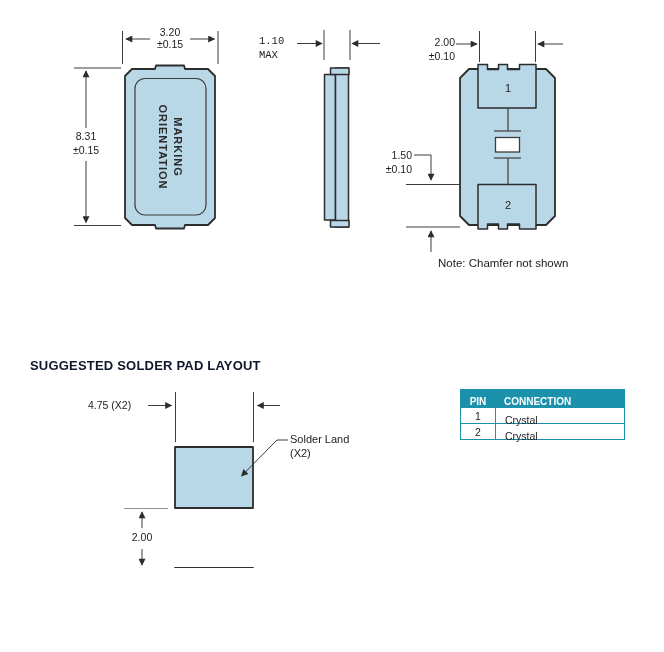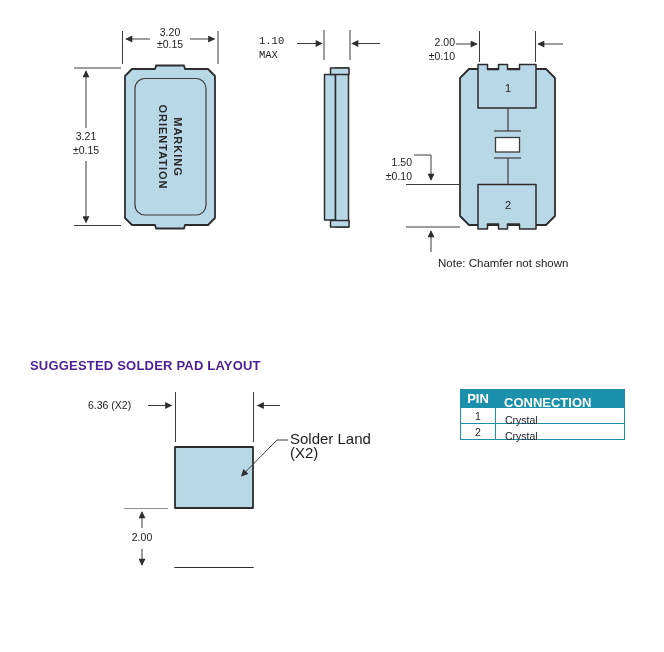--- a/index.html
+++ b/index.html
@@ -8,29 +8,29 @@
   svg{position:absolute;left:0;top:0;}
   .ln{stroke:#3c3c3c;stroke-width:1;fill:none;}
   .lng{stroke:#909090;stroke-width:1.1;fill:none;}
   .outline{stroke:#2d2d2d;stroke-width:1.8;fill:#b8d7e7;stroke-linejoin:round;}
   .outline2{stroke:#2d2d2d;stroke-width:1.5;fill:#b8d7e7;stroke-linejoin:round;}
   .thin{stroke:#3c3c3c;stroke-width:1.2;fill:none;}
   .t{position:absolute;font-size:10.5px;line-height:12px;white-space:nowrap;color:#1c1c1c;}
   .tc{text-align:center;}
   .tr{text-align:right;}
   .lab{position:absolute;font-size:11.5px;line-height:14px;white-space:nowrap;color:#1c1c1c;}
-  .heading{position:absolute;font-size:13px;font-weight:bold;letter-spacing:.2px;white-space:nowrap;color:#4c1d95;}
+  .heading{position:absolute;font-size:13px;font-weight:bold;letter-spacing:.2px;white-space:nowrap;color:#0f172a;}
   .marking{position:absolute;left:105px;top:132px;width:130px;text-align:center;
            font-size:11px;font-weight:bold;letter-spacing:1px;line-height:15px;color:#2b2b2b;
            transform:rotate(90deg);transform-origin:50% 50%;}
   .pin-num{position:absolute;font-size:11px;width:22px;text-align:center;color:#1c1c1c;}
   
   .ptable{position:absolute;left:460px;top:389px;width:163px;border:1.5px solid #1b91ac;background:#fff;}
-  .ptable .hd{display:flex;align-items:center;height:17px;background:#1b91ac;color:#fff;
-              font-size:13px;font-weight:bold;}
+  .ptable .hd{display:flex;align-items:flex-end;height:17px;background:#1b91ac;color:#fff;
+              font-size:10px;font-weight:bold;}
   .ptable .row{display:flex;align-items:center;height:15px;border-top:1.5px solid #1b91ac;
                font-size:10.5px;background:#fff;}
   .c1{width:34px;text-align:center;flex:none;}
   .row .c1{border-right:1.5px solid #1b91ac;height:100%;display:flex;align-items:center;justify-content:center;}
   .c2{padding-left:9px;flex:1;margin-top:8px;}
 </style>
 </head>
 <body>
 
 <div class="canvas">
@@ -117,51 +117,51 @@
       <path class="ln" d="M295,589 V573" marker-end="url(#ar)"></path>
       <path class="ln" d="M295,609 V626" marker-end="url(#ar)"></path>
     </g>
   </svg>
 
   <div class="t tc" style="left:139px;top:26px;width:62px;">
     <div>3.20</div>
     <div>±0.15</div>
   </div>
   <div class="t tc" style="left:58px;top:130px;width:56px;line-height:13.5px;">
-    <div>3.21</div>
+    <div>8.31</div>
     <div>±0.15</div>
   </div>
   <div class="marking">
     <div>MARKING</div>
     <div>ORIENTATION</div>
   </div>
 
   <div class="t" style="left:259px;top:35px;line-height:13.5px;font-family:Liberation Mono, monospace;">
     <div>1.10</div>
     <div>MAX</div>
   </div>
 
   <div class="t tr" style="left:411px;top:36px;width:44px;line-height:13.5px;">
     <div>2.00</div>
     <div>±0.10</div>
   </div>
   <div class="pin-num" style="left:497px;top:82px;">1</div>
   <div class="pin-num" style="left:497px;top:199px;">2</div>
-  <div class="t tr" style="left:368px;top:156px;width:44px;line-height:13.5px;">
+  <div class="t tr" style="left:368px;top:149px;width:44px;line-height:13.5px;">
     <div>1.50</div>
     <div>±0.10</div>
   </div>
   <div class="lab" style="left:430px;top:256px;padding-left:8px;">Note: Chamfer not shown</div>
 
   <div class="lab" style="left:65px;top:277px;">
   </div>
 
   <div class="heading" style="left:30px;top:358px;">SUGGESTED SOLDER PAD LAYOUT</div>
-  <div class="t" style="left:88px;top:399px;">6.36 (X2)</div>
-  <div class="t" style="left:290px;top:432px;line-height:14px;font-size:15px;">
+  <div class="t" style="left:88px;top:399px;">4.75 (X2)</div>
+  <div class="t" style="left:290px;top:432px;line-height:14px;font-size:11px;">
     <div>Solder Land</div>
     <div>(X2)</div>
   </div>
   <div class="t tc" style="left:120px;top:531px;width:44px;">2.00</div>
   <div class="t tc" style="left:250px;top:592px;width:58px;">1.95 (X2)</div>
 
   <div class="ptable">
     <div class="hd">
       <div class="c1">PIN</div>
       <div class="c2">CONNECTION</div>

